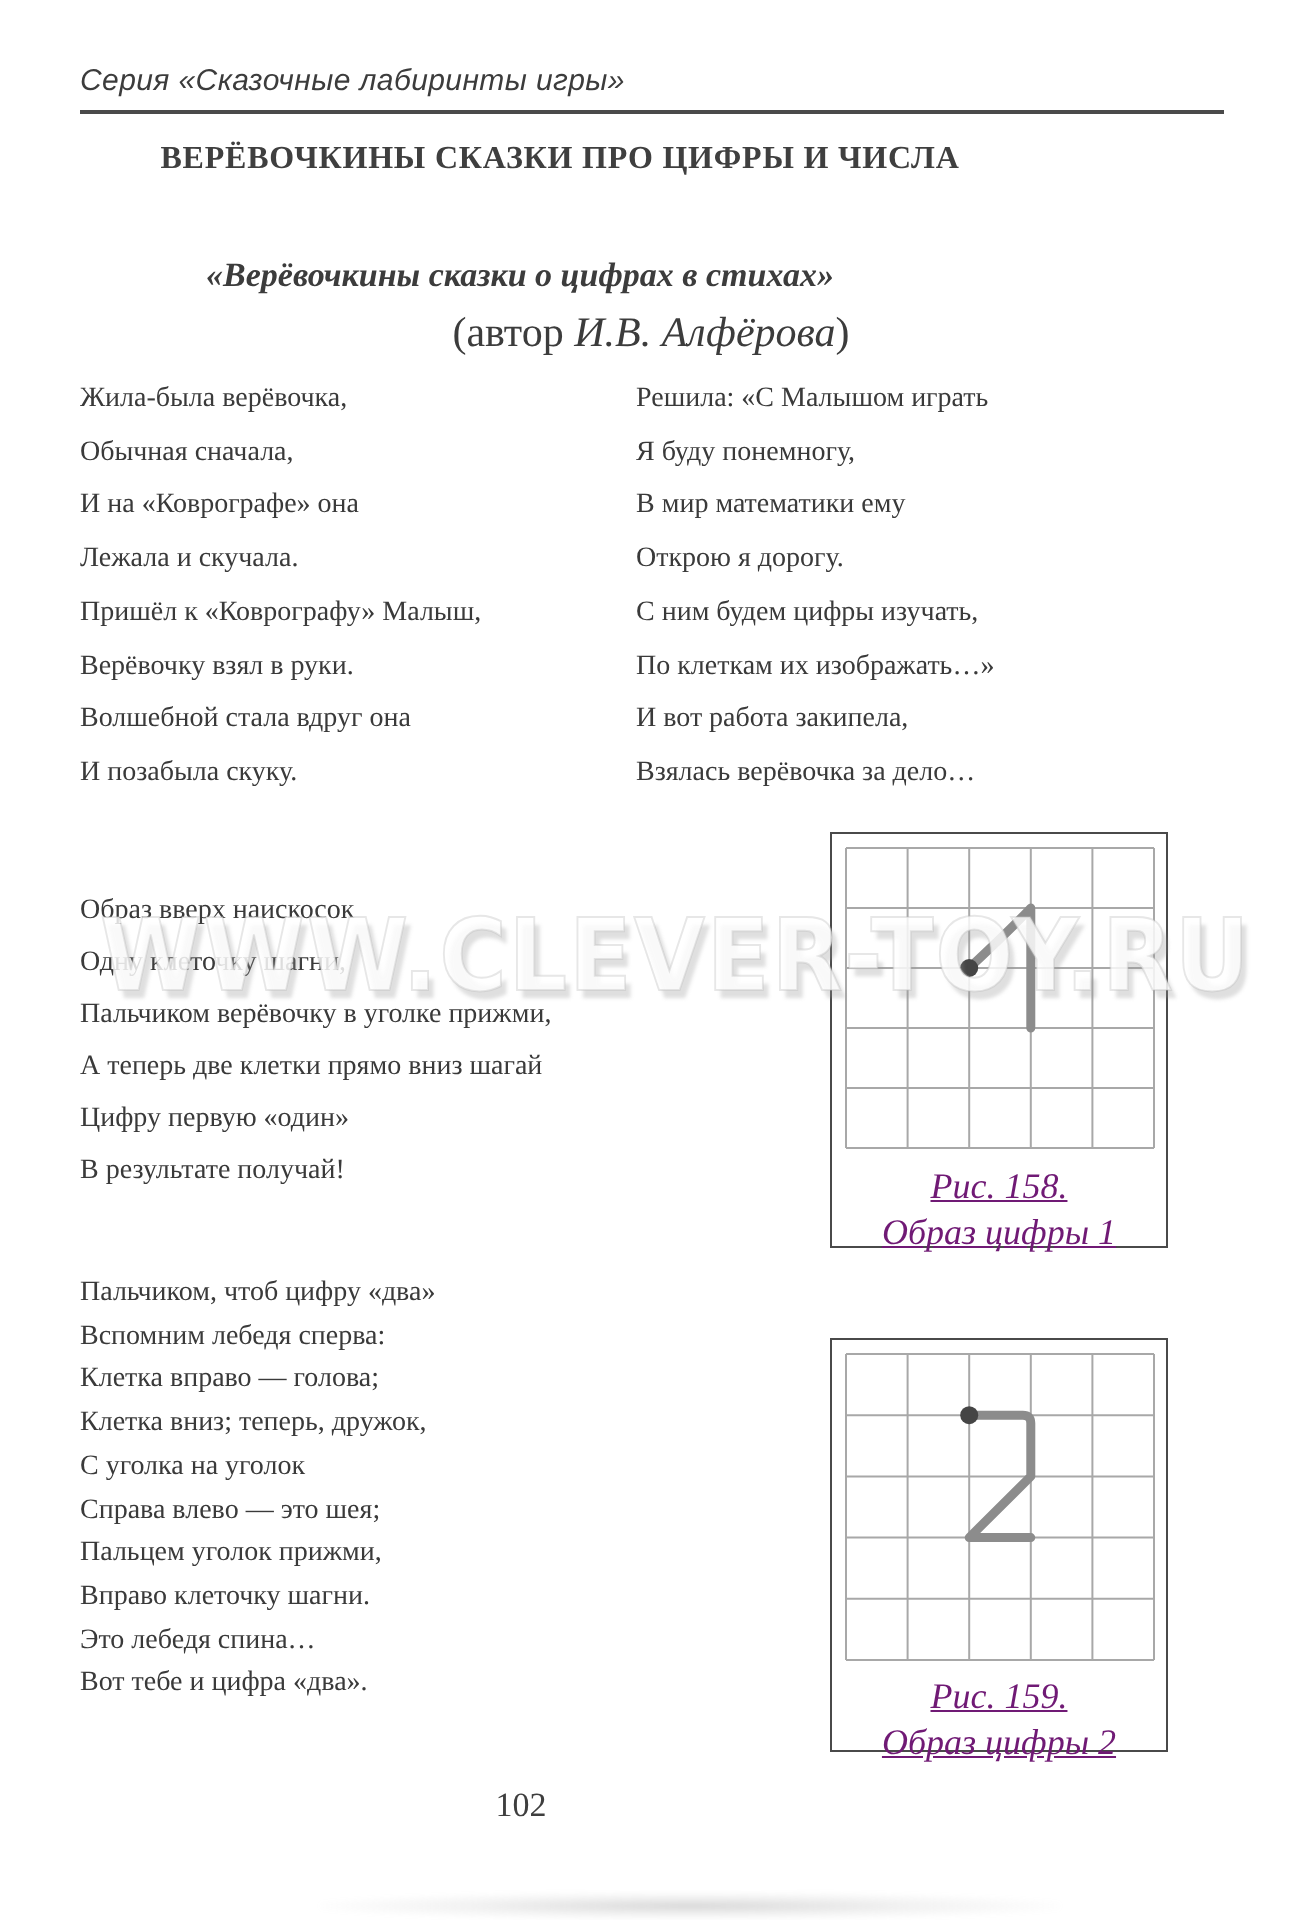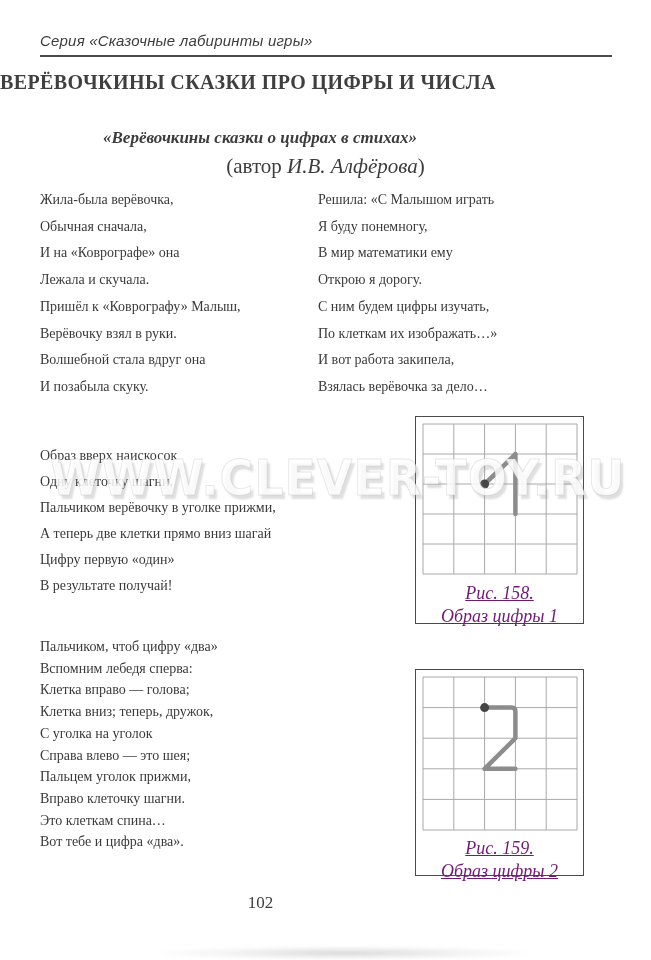--- a/index.html
+++ b/index.html
@@ -16,21 +16,21 @@
     font-family:"Liberation Sans", sans-serif;
     font-style:italic;font-size:15px;color:#3c3c3c;
     letter-spacing:0.2px;
   }
   .rule{
     position:absolute;left:40px;top:55px;width:572px;height:2px;
     background:#4a4a4a;
   }
   .title{
     position:absolute;left:0;top:71px;width:560px;
-    font-weight:bold;font-size:20px;
+    text-align:center;font-weight:bold;font-size:16px;
     letter-spacing:0.4px;color:#3f3f3f;
   }
   .subtitle{
     position:absolute;left:0;top:128px;width:520px;
     text-align:center;font-weight:bold;font-style:italic;font-size:17px;
     color:#3c3c3c;
   }
   .author{
     position:absolute;left:0;top:154px;width:651px;
     text-align:center;font-size:21px;color:#3c3c3c;
@@ -121,21 +121,21 @@
     </div>
   <div class="stanza tight" style="left:40px;top:636px;">
       <div>Пальчиком, чтоб цифру «два»</div>
       <div>Вспомним лебедя сперва:</div>
       <div>Клетка вправо — голова;</div>
       <div>Клетка вниз; теперь, дружок,</div>
       <div>С уголка на уголок</div>
       <div>Справа влево — это шея;</div>
       <div>Пальцем уголок прижми,</div>
       <div>Вправо клеточку шагни.</div>
-      <div>Это клеткам спина…</div>
+      <div>Это лебедя спина…</div>
       <div>Вот тебе и цифра «два».</div>
     </div>
 
   <div class="figure" style="left:415px;top:416px;height:206px;">
     <svg width="167" height="160" viewBox="0 0 167 160">
       <g stroke="#a8a8a8" stroke-width="1">
         <line x1="7" y1="7" x2="7" y2="157"></line>
           <line x1="37.8" y1="7" x2="37.8" y2="157"></line>
         <line x1="68.6" y1="7" x2="68.6" y2="157"></line>
           <line x1="99.4" y1="7" x2="99.4" y2="157"></line>

